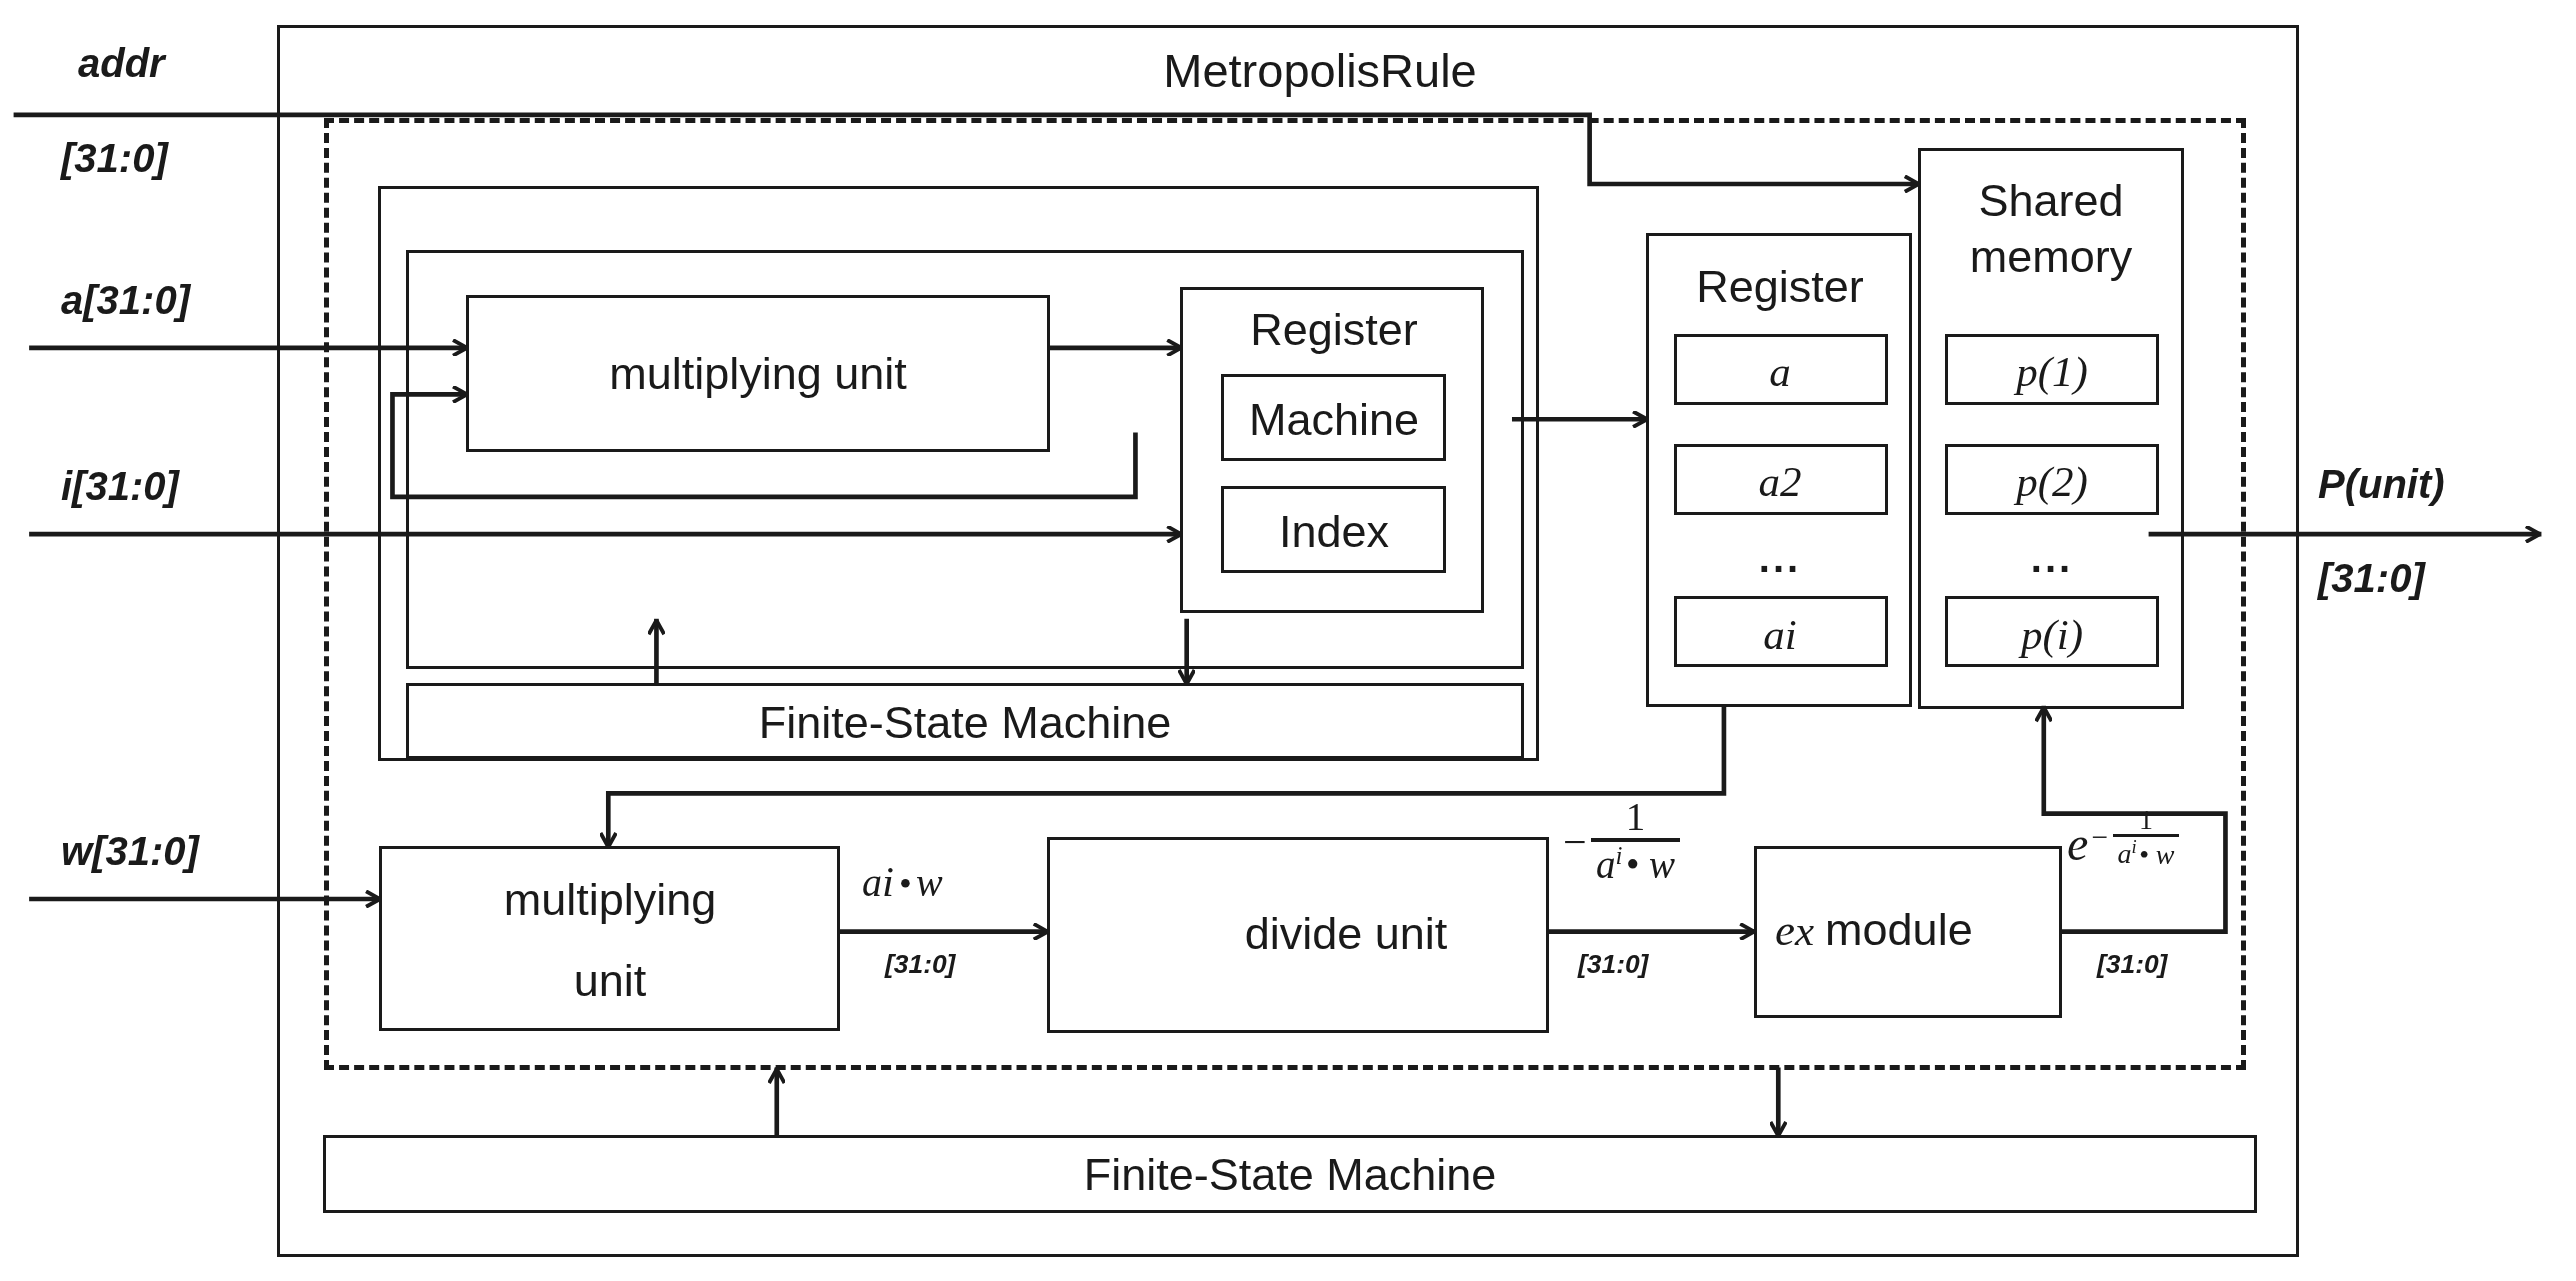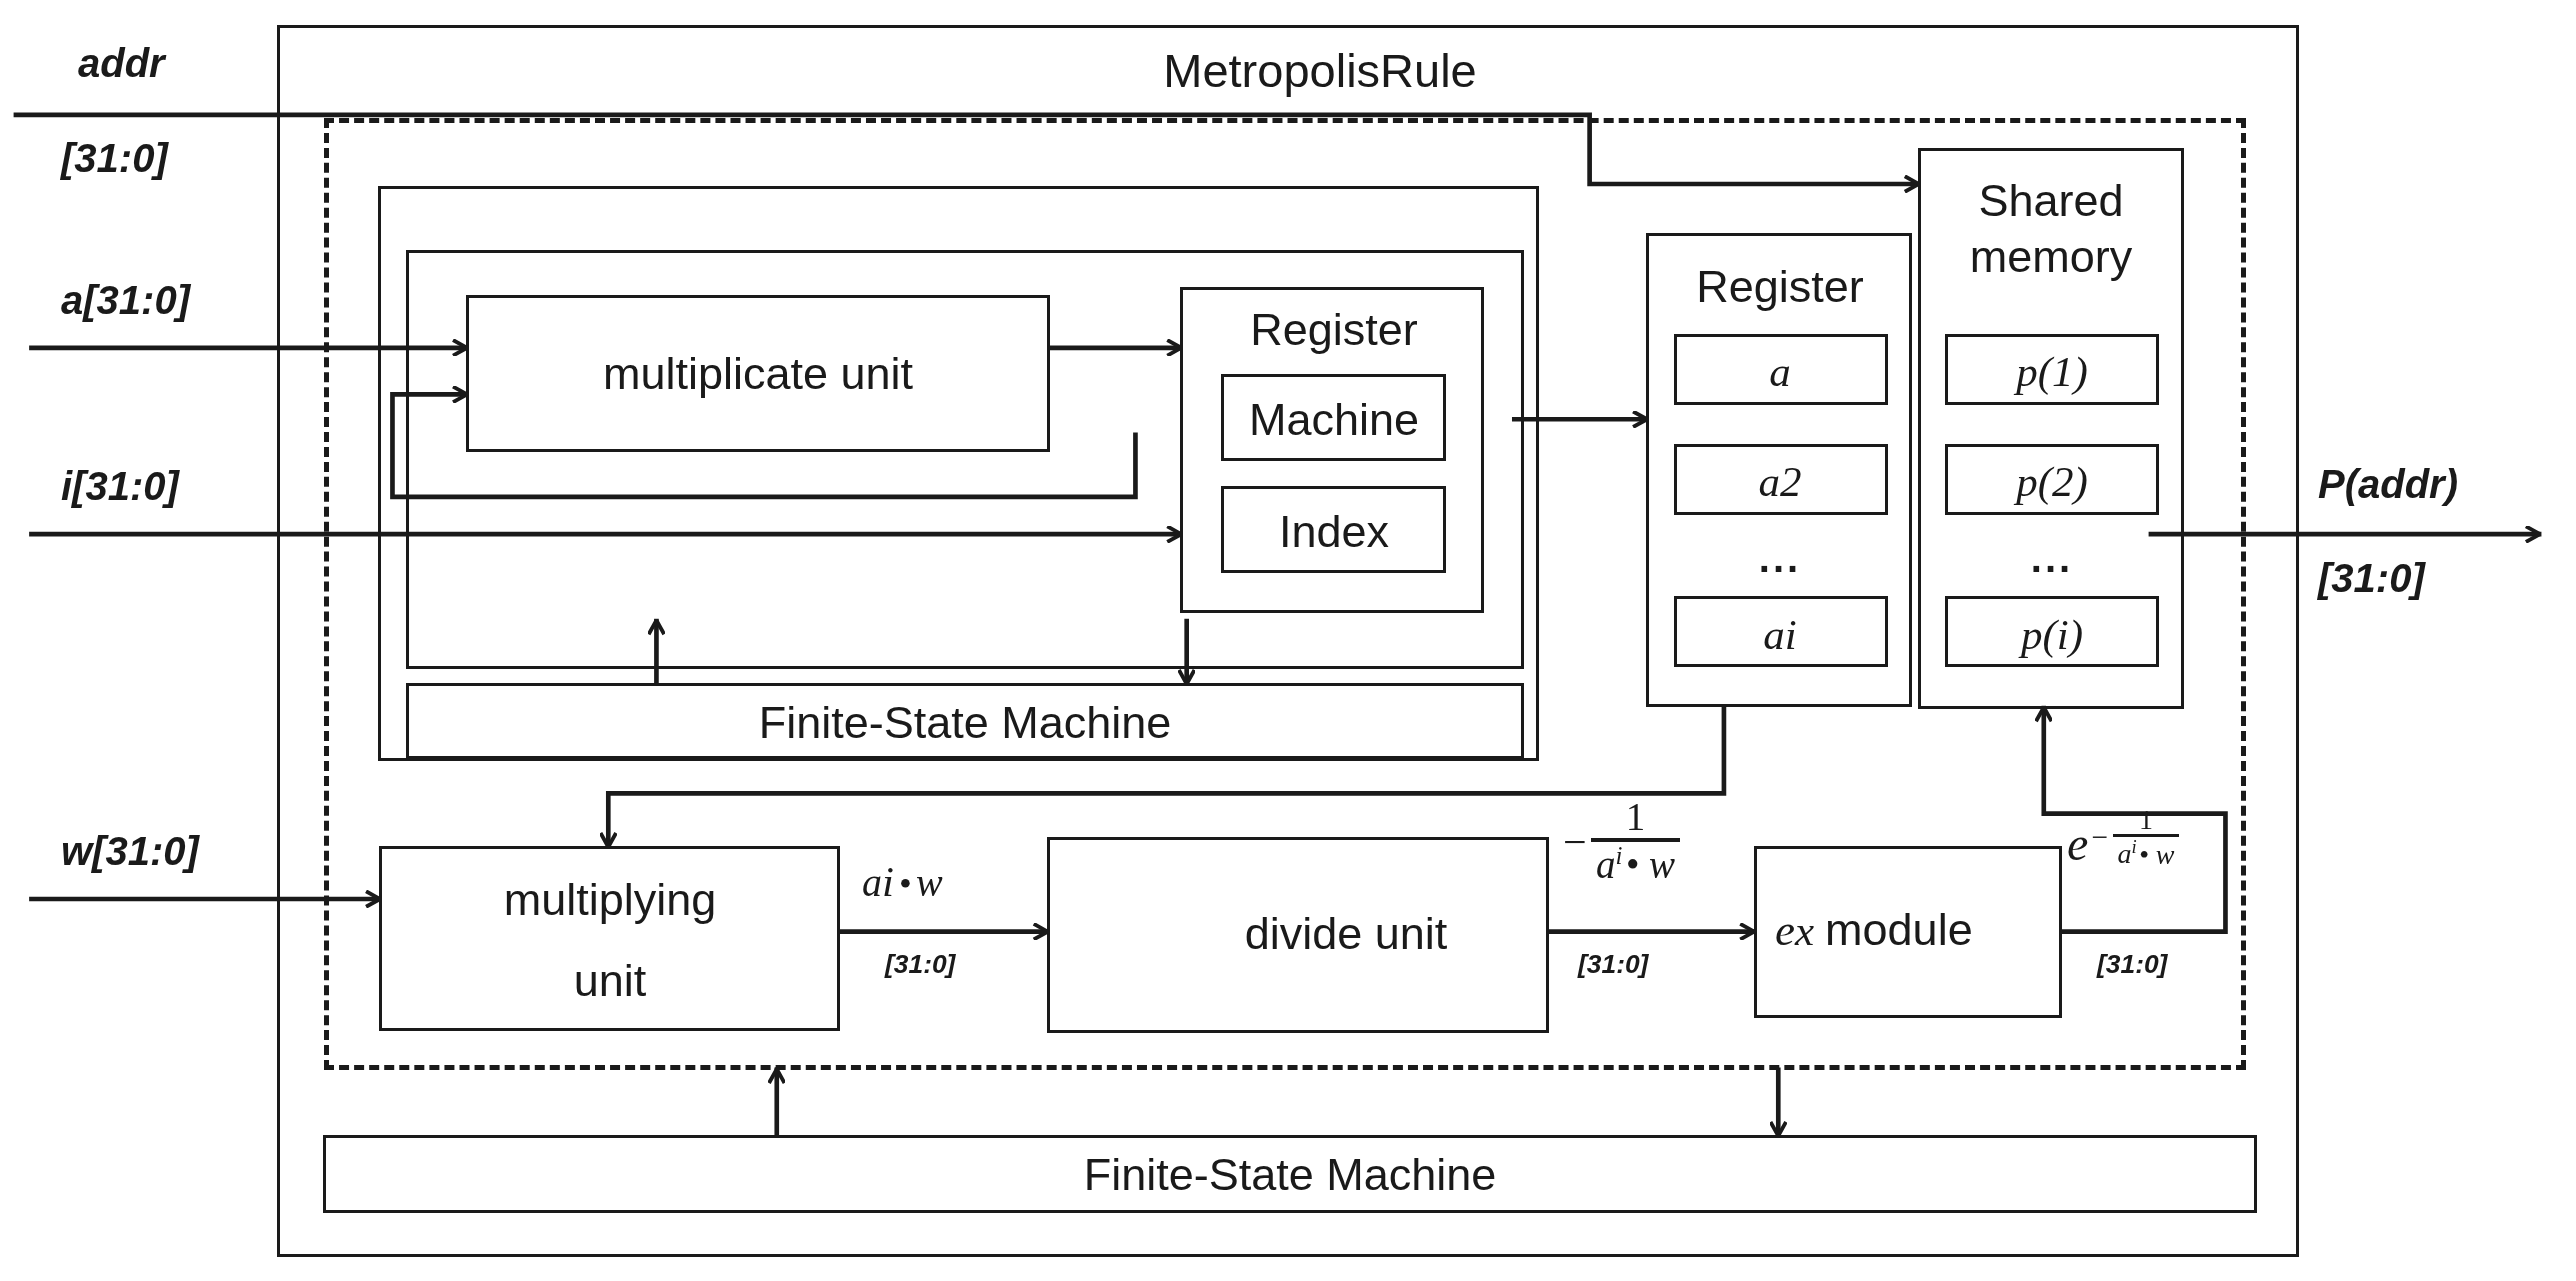--- a/index.html
+++ b/index.html
@@ -121,24 +121,24 @@
   <div class="box" style="left:323px;top:1135px;width:1934px;height:78px;"></div>
 
   <div class="lbl ctr t-title" style="left:1320px;top:70px;">MetropolisRule</div>
 
   <div class="lbl t-port" style="left:78px;top:43px;">addr</div>
   <div class="lbl t-port" style="left:61px;top:138px;">[31:0]</div>
   <div class="lbl t-port" style="left:61px;top:280px;">a[31:0]</div>
   <div class="lbl t-port" style="left:61px;top:466px;">i[31:0]</div>
   <div class="lbl t-port" style="left:61px;top:831px;">w[31:0]</div>
 
-  <div class="lbl t-port" style="left:2318px;top:464px;">P(addr)</div>
+  <div class="lbl t-port" style="left:2318px;top:464px;">P(unit)</div>
   <div class="lbl t-port" style="left:2318px;top:558px;">[31:0]</div>
 
-  <div class="lbl ctr t-big" style="left:758px;top:373px;">multiplicate unit</div>
+  <div class="lbl ctr t-big" style="left:758px;top:373px;">multiplying unit</div>
   <div class="lbl ctr t-big" style="left:1334px;top:329px;">Register</div>
   <div class="lbl ctr t-big" style="left:1334px;top:419px;">Machine</div>
   <div class="lbl ctr t-big" style="left:1334px;top:531px;">Index</div>
   <div class="lbl ctr t-big" style="left:965px;top:722px;">Finite-State Machine</div>
 
   <div class="lbl ctr t-big" style="left:1780px;top:286px;">Register</div>
   <div class="lbl ctr t-big" style="left:2051px;top:200px;">Shared</div>
   <div class="lbl ctr t-big" style="left:2051px;top:256px;">memory</div>
 
   <div class="lbl ctr t-big" style="left:610px;top:899px;">multiplying</div>

